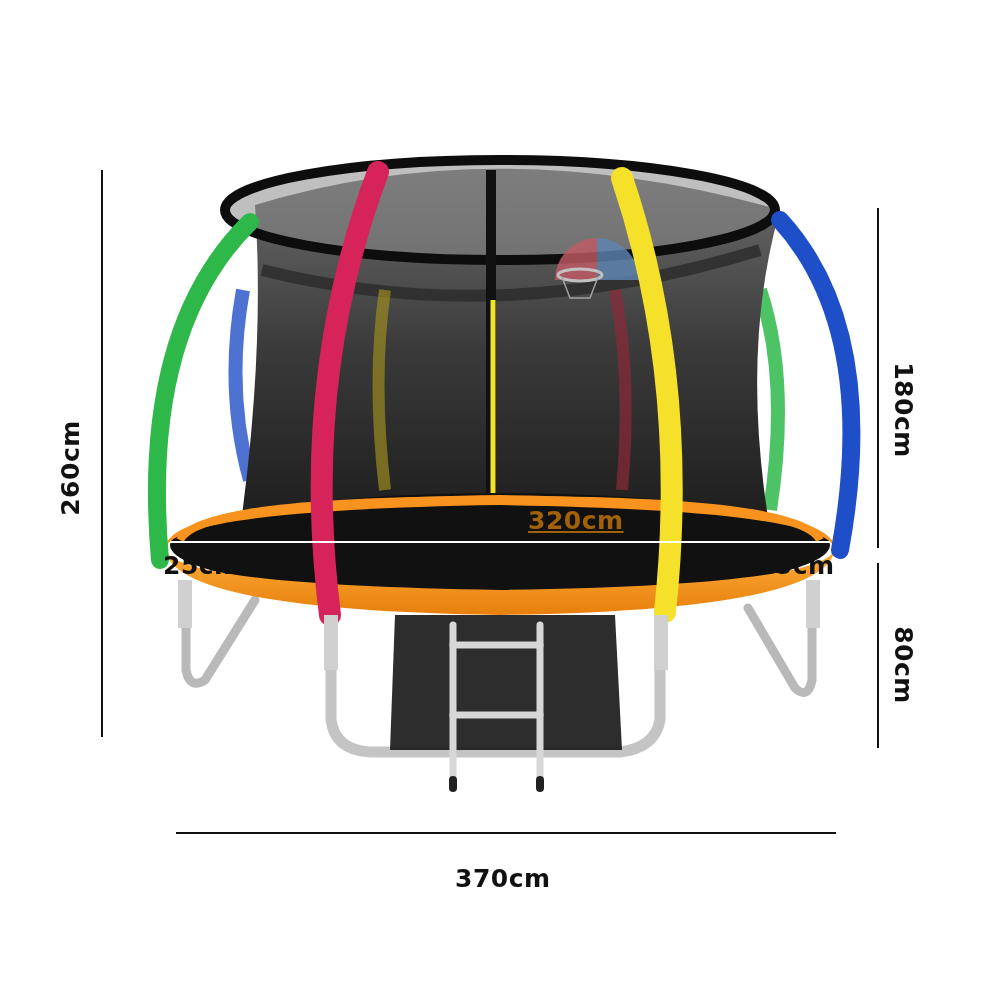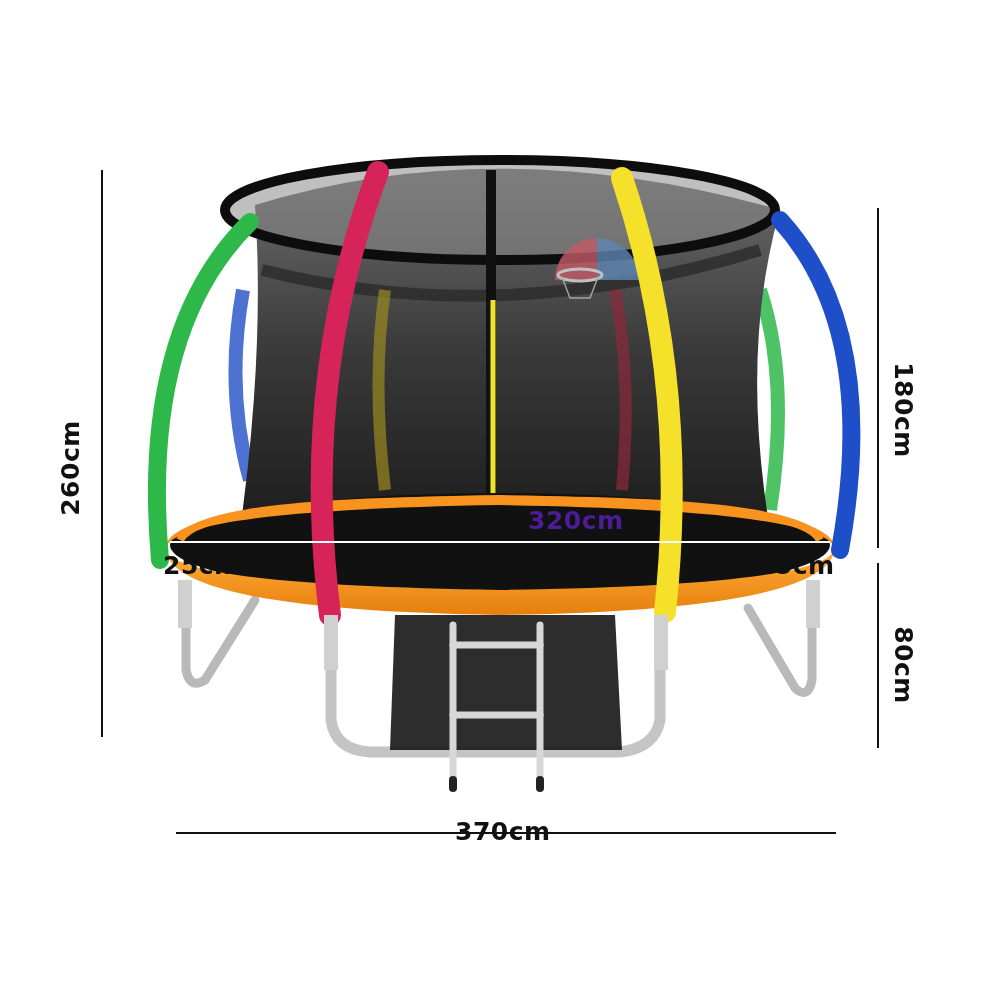--- a/index.html
+++ b/index.html
@@ -1,21 +1,21 @@
 <!DOCTYPE html>
 <html><head>
 <meta charset="utf-8">
 <style>
   html,body{margin:0;padding:0;background:#ffffff;}
   body{width:1000px;height:1000px;position:relative;overflow:hidden;font-family:"DejaVu Sans","Liberation Sans",sans-serif;}
   .stage{position:absolute;left:0;top:0;width:1000px;height:1000px;}
   .dim-label{position:absolute;font-weight:bold;color:#111;font-size:25px;letter-spacing:0.5px;white-space:nowrap;}
   .rot-ccw{transform:translate(-50%,-50%) rotate(-90deg);}
   .rot-cw{transform:translate(-50%,-50%) rotate(90deg);}
-  .white-label{color:#4c1d95;}
+  .white-label{color:#a16207;text-decoration:underline;}
   .dim-line{position:absolute;background:#111;}
   svg{position:absolute;left:0;top:0;}
 </style>
 </head>
 <body>
 
 <div class="stage">
 
   <svg width="1000" height="1000" viewBox="0 0 1000 1000">
     <defs>
@@ -95,19 +95,19 @@
   <div class="dim-line" style="left:101px;top:170px;width:2px;height:567px;"></div>
   <div class="dim-label rot-ccw" style="left:70px;top:468px;">260cm</div>
 
   <div class="dim-line" style="left:877px;top:208px;width:2px;height:340px;"></div>
   <div class="dim-label rot-cw" style="left:903px;top:410px;">180cm</div>
 
   <div class="dim-line" style="left:877px;top:563px;width:2px;height:185px;"></div>
   <div class="dim-label rot-cw" style="left:903px;top:665px;">80cm</div>
 
   <div class="dim-line" style="left:176px;top:832px;width:660px;height:2px;"></div>
-  <div class="dim-label" style="left:455px;top:817px;">370cm</div>
+  <div class="dim-label" style="left:455px;top:864px;">370cm</div>
 
   <div class="dim-label white-label" style="left:528px;top:506px;">320cm</div>
 
   <div class="dim-label" style="left:163px;top:551px;">25cm</div>
   <div class="dim-label" style="left:757px;top:551px;">25cm</div>
 </div>
 
 </body></html>

